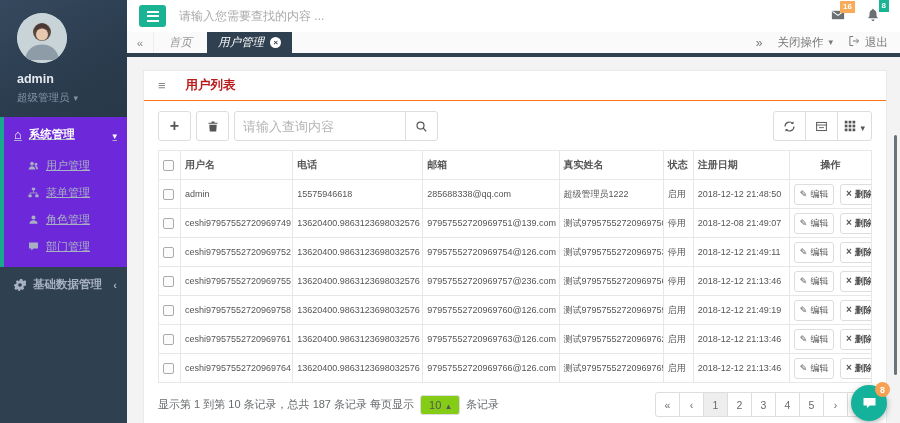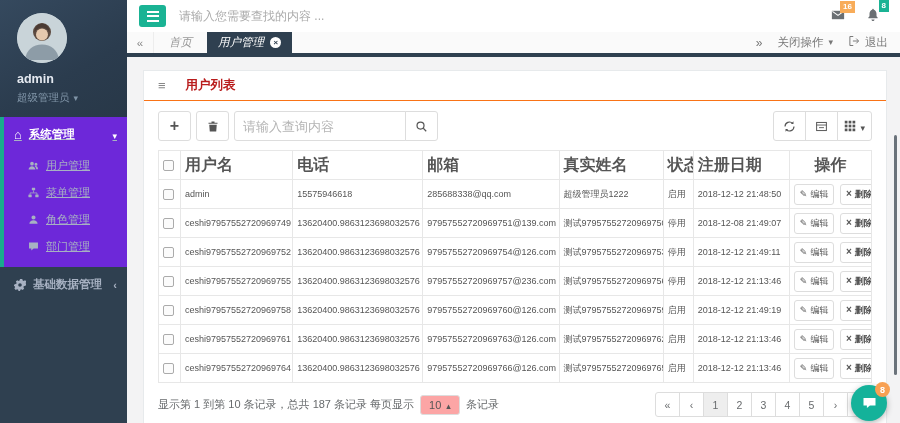--- a/index.html
+++ b/index.html
@@ -67,30 +67,30 @@
   .search-input { height:30px; width:172px; border:1px solid #ddd; border-radius:3px 0 0 3px; padding:0 8px; font-size:13px; color:#555; outline:none; }
   .search-input::placeholder { color:#b5b5b5; }
   .search-btn { border-radius:0 3px 3px 0; margin-left:-1px; }
   .toolbar-right { margin-left:auto; display:flex; }
   .toolbar-right .btn { border-radius:0; margin-left:-1px; }
   .toolbar-right .btn:first-child { border-radius:3px 0 0 3px; margin-left:0; }
   .toolbar-right .btn:last-child { border-radius:0 3px 3px 0; gap:4px; padding:0 6px; }
 
   table { width:100%; border-collapse:collapse; table-layout:fixed; font-size:9px; color:#555; }
   th,td { border:1px solid #e7e7e7; height:29px; padding:0 4px; text-align:left; white-space:nowrap; overflow:hidden; }
-  th { font-size:16px; color:#555; }
+  th { font-size:10px; color:#555; }
   td.ops,th.ops { text-align:center; }
   .cb { width:11px; height:11px; border:1px solid #ababab; border-radius:2px; background:#fbfbfb; display:inline-block; vertical-align:middle; cursor:pointer; }
   .mini-btn { display:inline-flex; align-items:center; gap:3px; background:#fff; border:1px solid #ddd; border-radius:3px; padding:3px 5px; font-size:9px; color:#555; cursor:pointer; }
   .mini-btn + .mini-btn { margin-left:3px;font-weight:bold; }
   .i-pencil::before { content:"✎"; font-size:9px; }
   .i-x::before { content:"×"; font-weight:bold; font-size:10px; line-height:1; }
 
   .tbl-footer { display:flex; align-items:center; margin-top:9px; padding-bottom:6px; font-size:11px; color:#676a6c; }
-  .page-size { display:inline-flex; align-items:center; gap:5px; border:1px solid #ddd; border-radius:3px; padding:3px 8px; margin:0 6px; color:#555; cursor:pointer; background:#fca5a5; }
+  .page-size { display:inline-flex; align-items:center; gap:5px; border:1px solid #ddd; border-radius:3px; padding:3px 8px; margin:0 6px; color:#555; cursor:pointer; background:#84cc16; }
   .pagination { margin-left:auto; display:flex; }
   .page-btn { min-width:25px; height:25px; padding:0 7px; border:1px solid #ddd; margin-left:-1px; display:flex; align-items:center; justify-content:center; background:#fff; color:#676a6c; font-size:10.5px; cursor:pointer; }
   .page-btn:first-child { border-radius:3px 0 0 3px; margin-left:0; }
   .page-btn:last-child { border-radius:0 3px 3px 0; }
   .page-btn.active { background:#eee; }
 
   .scroll-line { position:absolute; top:78px; right:3px; width:3px; height:240px; background:#515a64; border-radius:2px; opacity:.85; }
 
   .fab { position:absolute; right:13px; bottom:2px; width:36px; height:36px; border-radius:50%; background:#16b somewhere; }
   .fab { background:#14b29a; display:flex; align-items:center; justify-content:center; box-shadow:0 2px 6px rgba(0,0,0,.3); cursor:pointer; z-index:9; }

